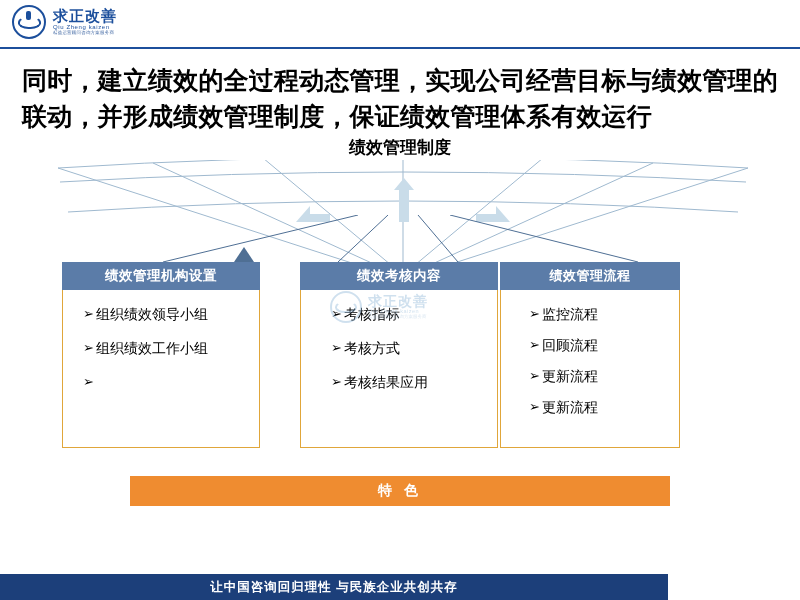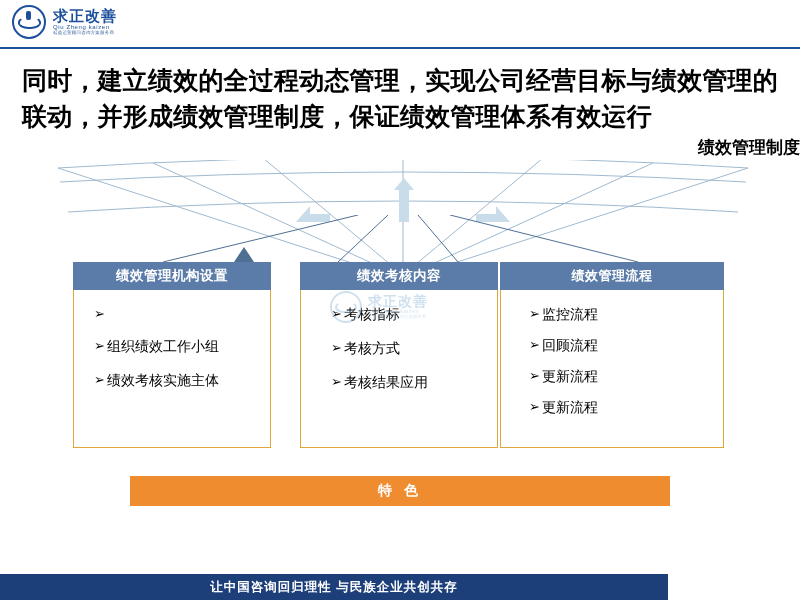--- a/index.html
+++ b/index.html
@@ -93,21 +93,21 @@
     color: #000000;
     line-height: 1.45;
     letter-spacing: .2px;
   }
 
   
   .diagram-title {
     position: absolute;
     left: 0; top: 136px;
     width: 800px;
-    text-align: right;
+    text-align: center;
     font-size: 17px;
     font-weight: bold;
     color: #000000;
   }
 
   
   .fan {
     position: absolute;
     left: 58px; top: 160px;
     width: 690px; height: 105px;
@@ -121,23 +121,23 @@
     width: 690px; height: 55px;
     pointer-events: none;
   }
 
   
   .col {
     position: absolute;
     top: 262px;
     width: 198px;
   }
-  .col-1 { left: 62px; margin-left: 11px; }
+  .col-1 { left: 62px; }
   .col-2 { left: 300px; }
-  .col-3 { left: 500px; width: 224px; }
+  .col-3 { left: 500px; width: 180px; }
 
   .col-head {
     height: 28px;
     background: #5b7ca8;
     color: #ffffff;
     font-size: 13.5px;
     font-weight: bold;
     display: flex;
     align-items: center;
     justify-content: center;
@@ -301,28 +301,28 @@
     <line x1="392" y1="0" x2="580" y2="47" stroke="#4f6f94" stroke-width="1"></line>
     <path d="M176,47 L186,32 L196,47 Z" fill="#4f6f94"></path>
   </svg>
 </div>
 
 <div class="col col-1">
   <div class="col-head">绩效管理机构设置</div>
   <div class="col-body">
     <div class="bullet">
       <span class="arrow">➢</span>
+      <span>组织绩效领导小组</span>
     </div>
     <div class="bullet">
       <span class="arrow">➢</span>
       <span>组织绩效工作小组</span>
     </div>
     <div class="bullet">
       <span class="arrow">➢</span>
-      <span>绩效考核实施主体</span>
     </div>
   </div>
 </div>
 
 <div class="col col-2">
   <div class="col-head">绩效考核内容</div>
   <div class="col-body">
     <div class="bullet">
       <span class="arrow">➢</span>
       <span>考核指标</span>

